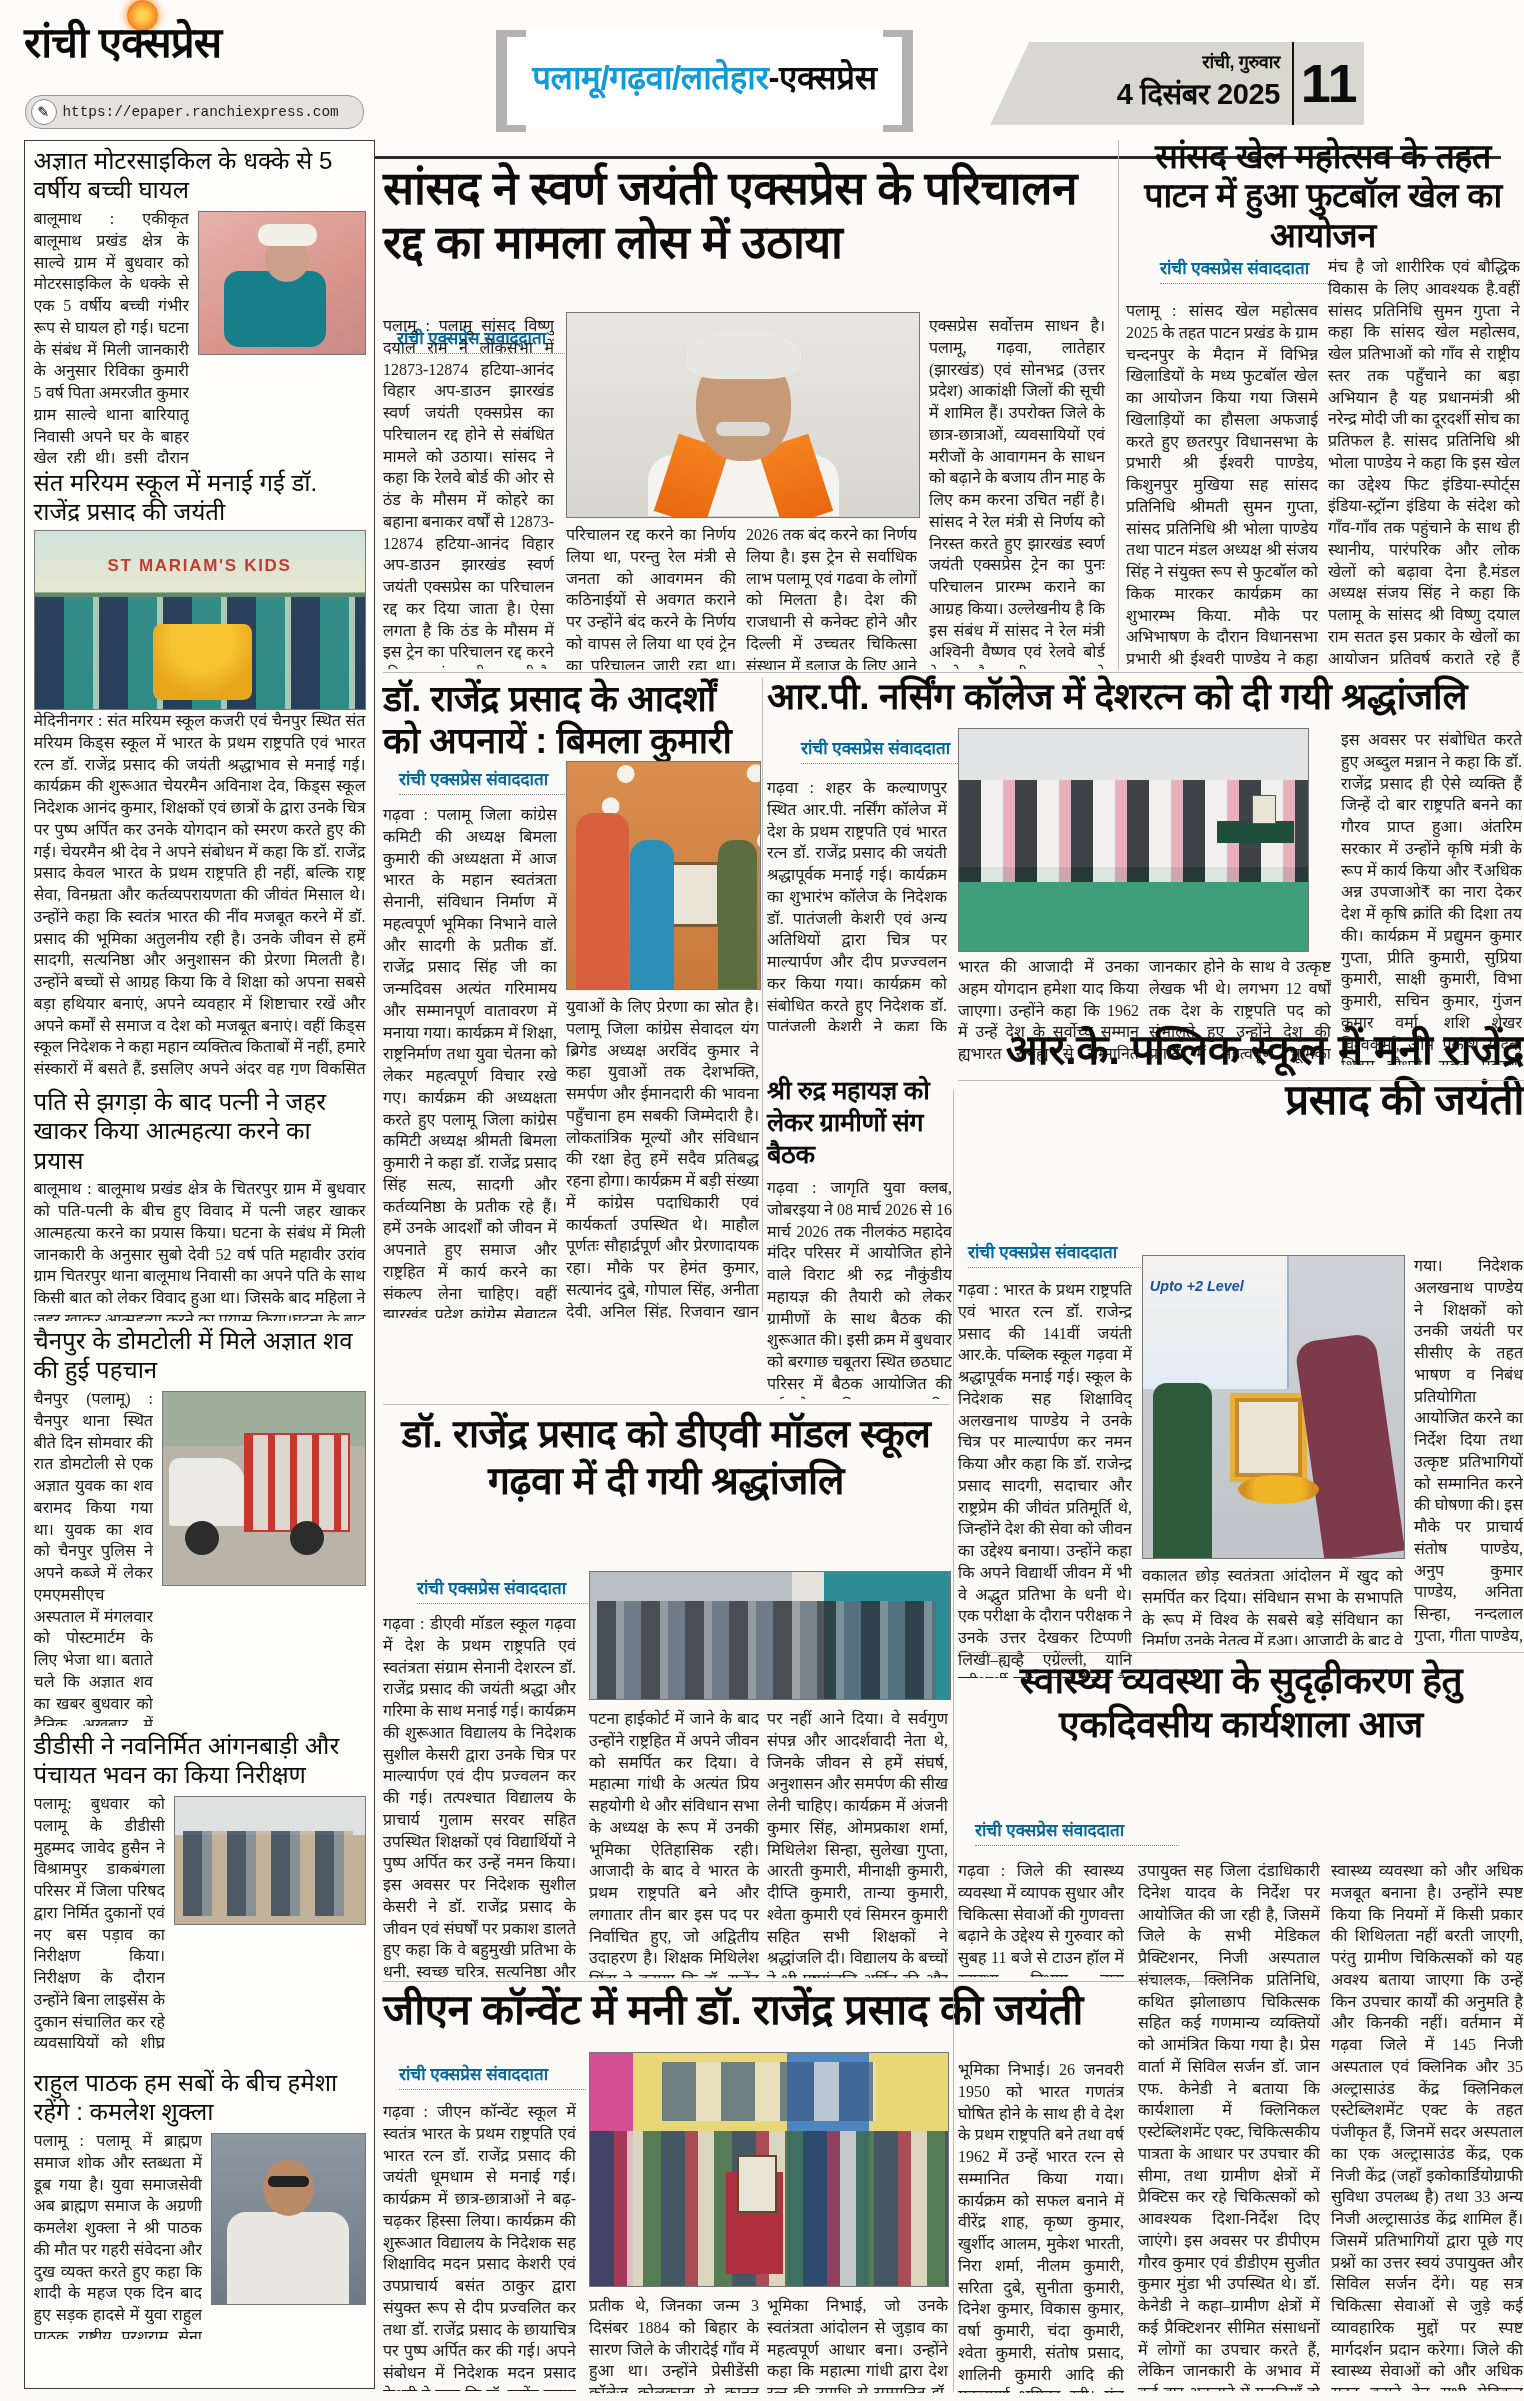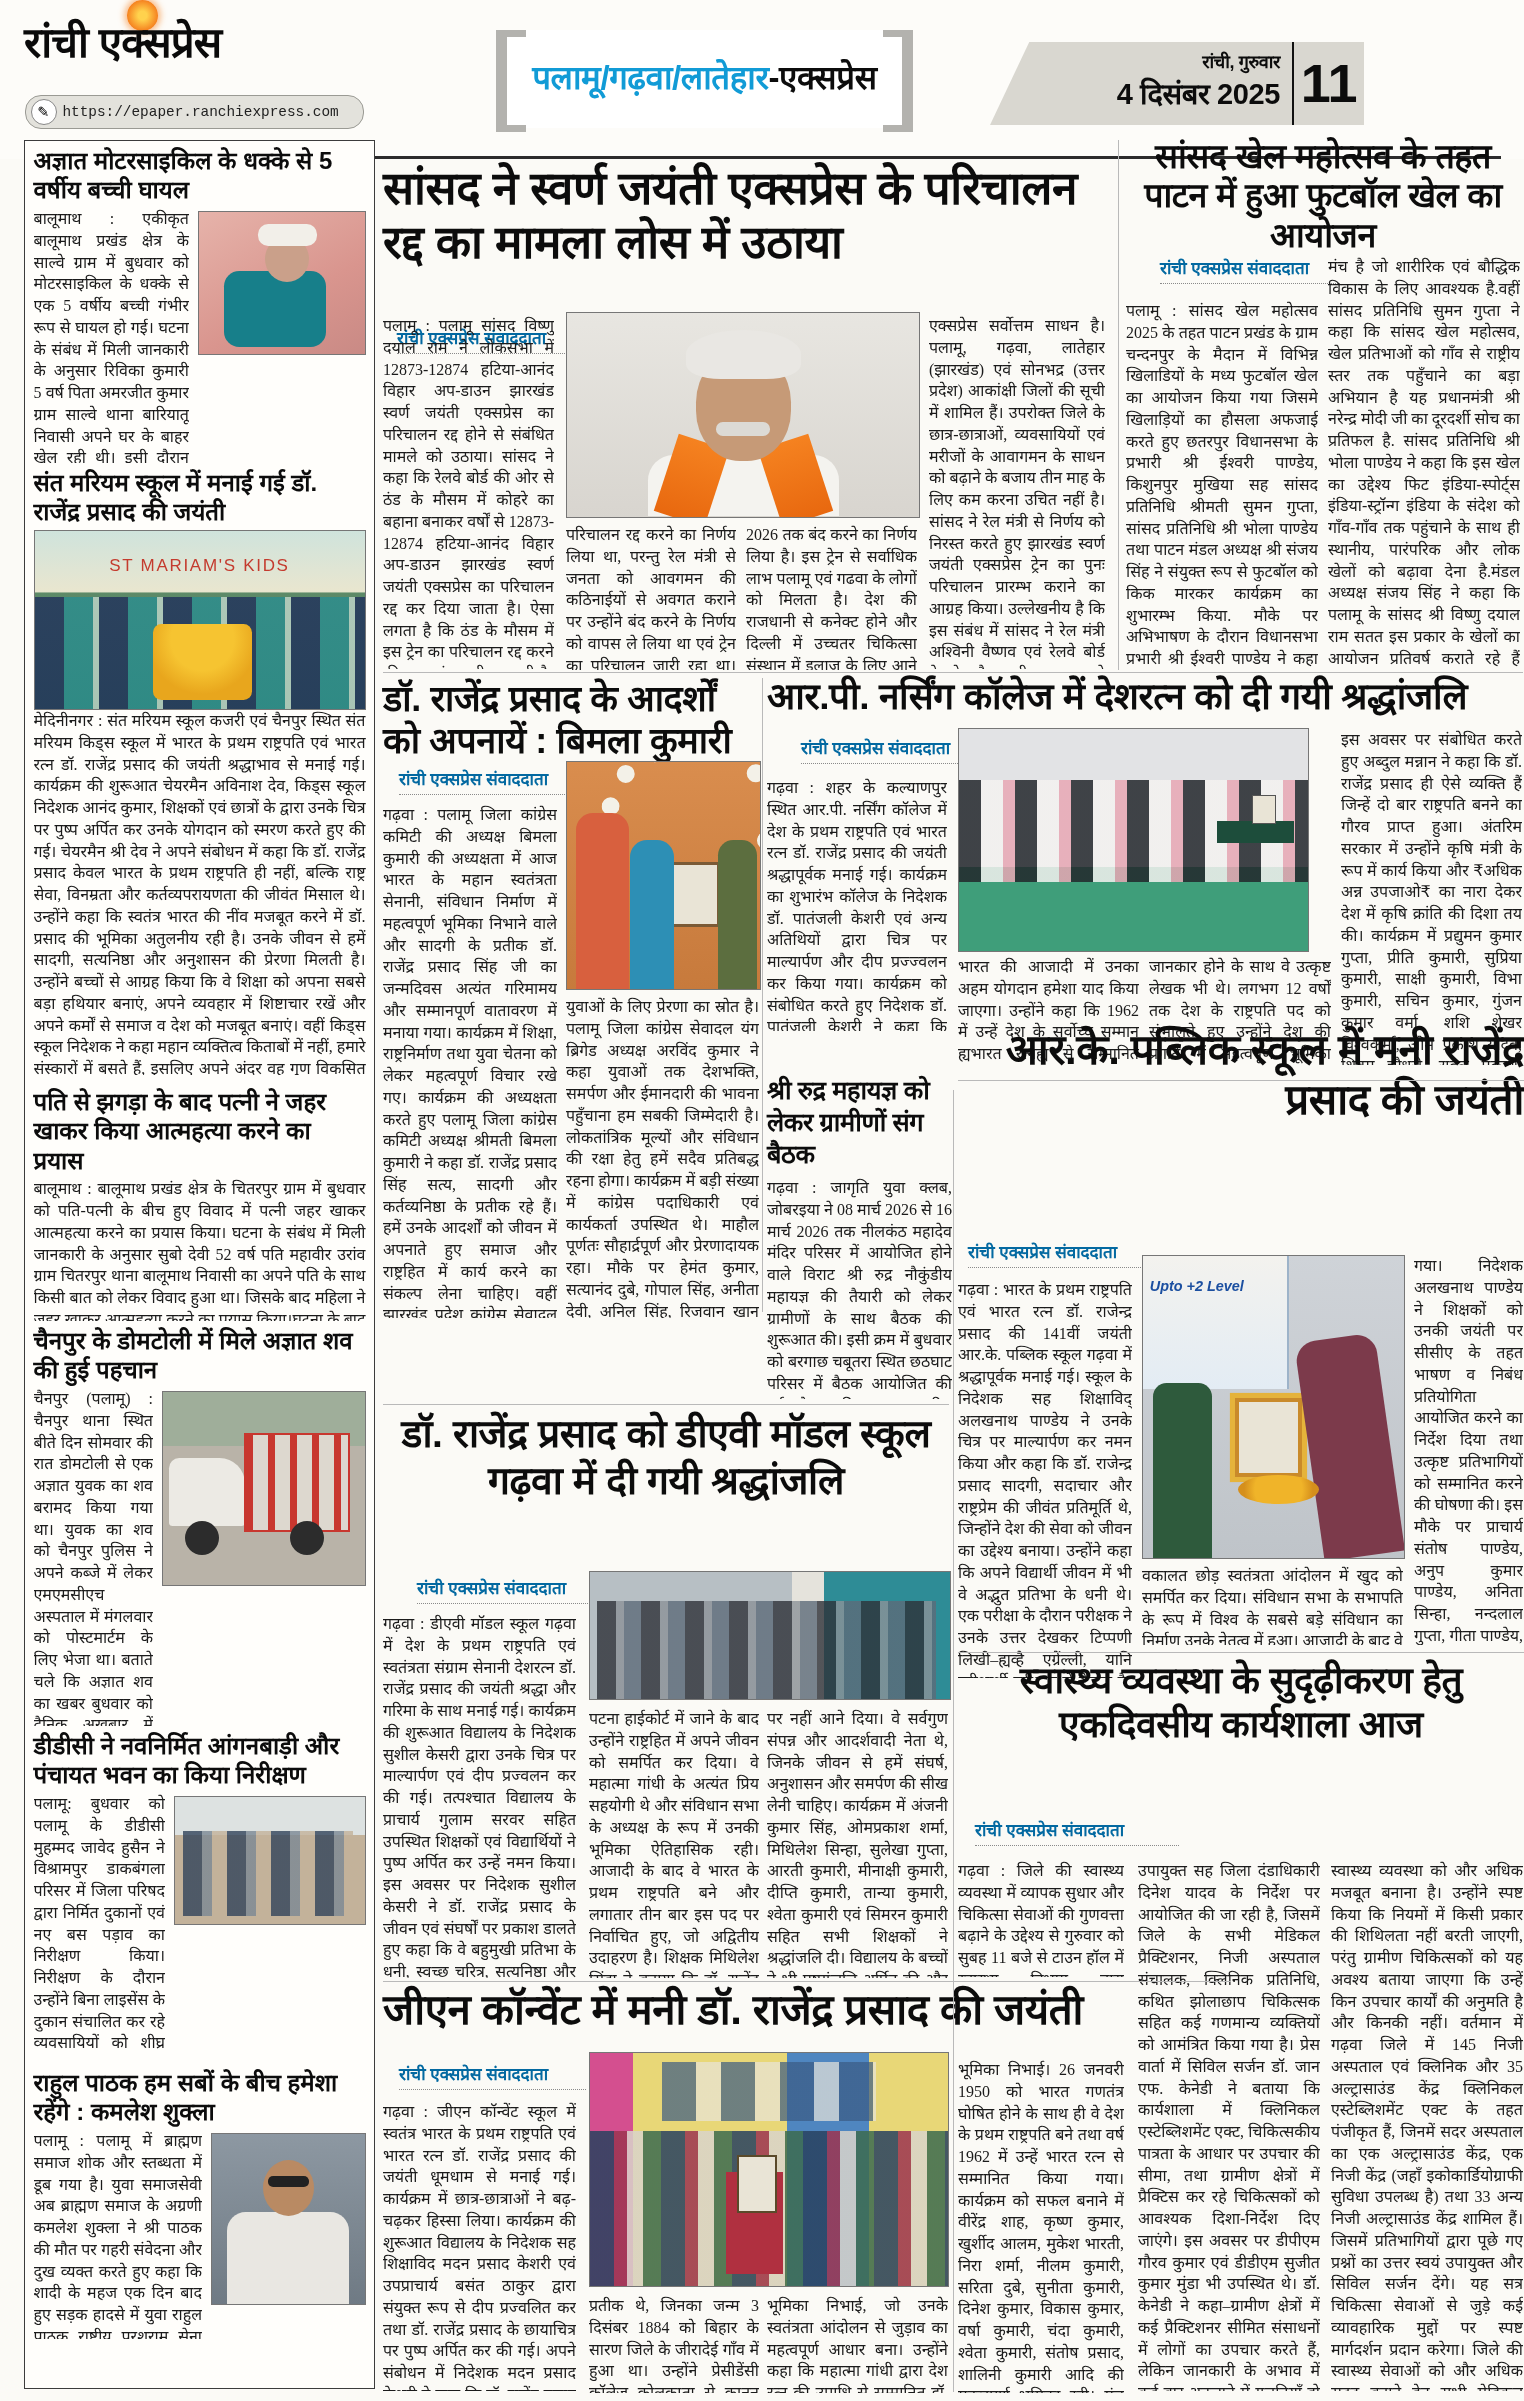--- a/index.html
+++ b/index.html
@@ -6,21 +6,21 @@
   body{width:1525px;height:2401px;position:relative;background:#fbfaf6;overflow:hidden;
        font-family:"Liberation Serif","DejaVu Sans",serif;}
   .abs{position:absolute;}
   .hl{font-family:"Liberation Sans","DejaVu Sans",sans-serif;font-weight:800;color:#0c0c0c;
       line-height:1.16;letter-spacing:-0.4px;}
   .body-txt{font-size:16px;line-height:1.36;text-align:justify;color:#1b1b1b;overflow:hidden;}
   .byline{font-family:"Liberation Sans","DejaVu Sans",sans-serif;font-weight:700;font-size:17px;
       color:#0369a1;border-bottom:1.7px dotted #8a8a8a;padding-bottom:4.2px;}
   .photo{position:absolute;border:0.8px solid #767676;overflow:hidden;background:#cfccc6;}
   .b-photo{float:right;margin:3.4px 0 5.1px 8.5px;border:0.8px solid #767676;position:relative;overflow:hidden;background:#cfccc6;}
-  .b-hl{font-family:"Liberation Sans","DejaVu Sans",sans-serif;font-weight:700;font-size:24px;
+  .b-hl{font-family:"Liberation Sans","DejaVu Sans",sans-serif;font-weight:400;font-size:24px;
       line-height:1.22;color:#0c0c0c;margin:5.1px 0 3.4px 0;}
   .rule{background:#b9b9b9;position:absolute;}
   .briefs-item{padding:0 8.5px;overflow:hidden;}
   .ph{position:absolute;}
 </style>
 </head>
 <body>
 
 <div class="abs" style="left:0;top:0;width:1525px;height:159px;background:#fdfcf9;">
   <div class="abs" style="left:127px;top:0;width:30.5px;height:30.5px;border-radius:50%;background:radial-gradient(circle,#ffd24d 20%,#f58220 70%);box-shadow:0 0 6.8px 2.5px rgba(245,130,32,.55);"></div>
@@ -55,21 +55,21 @@
       <div class="ph" style="left:25.4px;top:59px;width:102px;height:76px;background:#177f8a;border-radius:15.3px;"></div>
       <div class="ph" style="left:66px;top:24px;width:44px;height:46px;background:#caa08a;border-radius:50%;"></div>
       <div class="ph" style="left:59px;top:12px;width:59px;height:22px;background:#f2efe9;border-radius:10.2px;"></div>
     </div>
     <div class="body-txt" style="height:270px;">बालूमाथ : एकीकृत बालूमाथ प्रखंड क्षेत्र के साल्वे ग्राम में बुधवार को मोटरसाइकिल के धक्के से एक 5 वर्षीय बच्ची गंभीर रूप से घायल हो गई। घटना के संबंध में मिली जानकारी के अनुसार रिविका कुमारी 5 वर्ष पिता अमरजीत कुमार ग्राम साल्वे थाना बारियातू निवासी अपने घर के बाहर खेल रही थी। इसी दौरान एक बाइक सवार ने अनियंत्रित होकर बच्ची को टक्कर मार दिया और मौके पर से फरार हो गया।घटना के बाद परिजनों द्वारा घायल बच्ची को बालूमाथ सामुदायिक स्वास्थ्य केंद्र इलाज के लिए लाया गया जहां डॉक्टर सुरेंद्र कुमार द्वारा प्राथमिक उपचार किया गया।दुर्घटना में बच्ची के सर में गंभीर चोट आई है। जिसका इलाज फिलहाल बालूमाथ सामुदायिक स्वास्थ्य केंद्र में किया जा रहा है जो खतरे से बाहर बताई जा रही है।</div>
   </div>
 
   <div class="briefs-item" style="height:619px;">
     <div class="b-hl">संत मरियम स्कूल में मनाई गई डॉ. राजेंद्र प्रसाद की जयंती</div>
     <div style="position:relative;width:100%;height:180px;border:0.8px solid #767676;box-sizing:border-box;overflow:hidden;background:linear-gradient(#cfe3dc 0%,#e9e6cf 34%,#5d8a68 35%,#3e7a54 100%);">
-      <div class="ph" style="left:0;top:25.4px;width:100%;text-align:center;color:#c43b2e;font-family:'Liberation Sans',sans-serif;font-weight:400;font-size:17px;letter-spacing:1.7px;">ST MARIAM'S KIDS</div>
+      <div class="ph" style="left:0;top:25.4px;width:100%;text-align:center;color:#c43b2e;font-family:'Liberation Sans',sans-serif;font-weight:700;font-size:17px;letter-spacing:1.7px;">ST MARIAM'S KIDS</div>
       <div class="ph" style="left:0;top:66px;width:100%;height:114px;background:repeating-linear-gradient(90deg,#23355c 0 29px,#2d8d8d 29px 58px,#bcd3c6 58px 64px);opacity:.85;"></div>
       <div class="ph" style="left:36%;top:93px;width:30%;height:76px;background:radial-gradient(circle at 50% 20%,#f6c431 0 40%,#e8a61d 70%);border-radius:8.5px;"></div>
     </div>
     <div class="body-txt" style="height:365px;">मेदिनीनगर : संत मरियम स्कूल कजरी एवं चैनपुर स्थित संत मरियम किड्स स्कूल में भारत के प्रथम राष्ट्रपति एवं भारत रत्न डॉ. राजेंद्र प्रसाद की जयंती श्रद्धाभाव से मनाई गई। कार्यक्रम की शुरूआत चेयरमैन अविनाश देव, किड्स स्कूल निदेशक आनंद कुमार, शिक्षकों एवं छात्रों के द्वारा उनके चित्र पर पुष्प अर्पित कर उनके योगदान को स्मरण करते हुए की गई। चेयरमैन श्री देव ने अपने संबोधन में कहा कि डॉ. राजेंद्र प्रसाद केवल भारत के प्रथम राष्ट्रपति ही नहीं, बल्कि राष्ट्र सेवा, विनम्रता और कर्तव्यपरायणता की जीवंत मिसाल थे।उन्होंने कहा कि स्वतंत्र भारत की नींव मजबूत करने में डॉ. प्रसाद की भूमिका अतुलनीय रही है। उनके जीवन से हमें सादगी, सत्यनिष्ठा और अनुशासन की प्रेरणा मिलती है। उन्होंने बच्चों से आग्रह किया कि वे शिक्षा को अपना सबसे बड़ा हथियार बनाएं, अपने व्यवहार में शिष्टाचार रखें और अपने कर्मों से समाज व देश को मजबूत बनाएं। वहीं किड्स स्कूल निदेशक ने कहा महान व्यक्तित्व किताबों में नहीं, हमारे संस्कारों में बसते हैं, इसलिए अपने अंदर वह गुण विकसित करें जो समाज को रोशन करें। इस अवसर पर प्रवीण दुबे, सुधांशु दुबे, शिक्षिकाएं गीताली दत्ता, श्वेता रानी, नेहा सिंह, दीपिका सिंह, अर्चना शुक्ला, घुंघरू कुमारी एवं श्रुति कुमारी उपस्थित रहे।</div>
   </div>
 
   <div class="briefs-item" style="height:239px;">
     <div class="b-hl">पति से झगड़ा के बाद पत्नी ने जहर खाकर किया आत्महत्या करने का प्रयास</div>
     <div class="body-txt" style="height:159px;">बालूमाथ : बालूमाथ प्रखंड क्षेत्र के चितरपुर ग्राम में बुधवार को पति-पत्नी के बीच हुए विवाद में पत्नी जहर खाकर आत्महत्या करने का प्रयास किया। घटना के संबंध में मिली जानकारी के अनुसार सुबो देवी 52 वर्ष पति महावीर उरांव ग्राम चितरपुर थाना बालूमाथ निवासी का अपने पति के साथ किसी बात को लेकर विवाद हुआ था। जिसके बाद महिला ने जहर खाकर आत्महत्या करने का प्रयास किया।घटना के बाद परिजनों द्वारा महिला को अचेतावस्था में बालूमाथ सामुदायिक स्वास्थ्य केंद्र इलाज के लिए लाया । जहां डॉक्टर सुरेंद्र कुमार के द्वारा प्राथमिक उपचार किया गया। वहीं महिला की स्थिति को गंभीर देखते हुए बेहतर इलाज हेतु सदर अस्पताल लातेहार रेफर किया गया।</div>
   </div>

